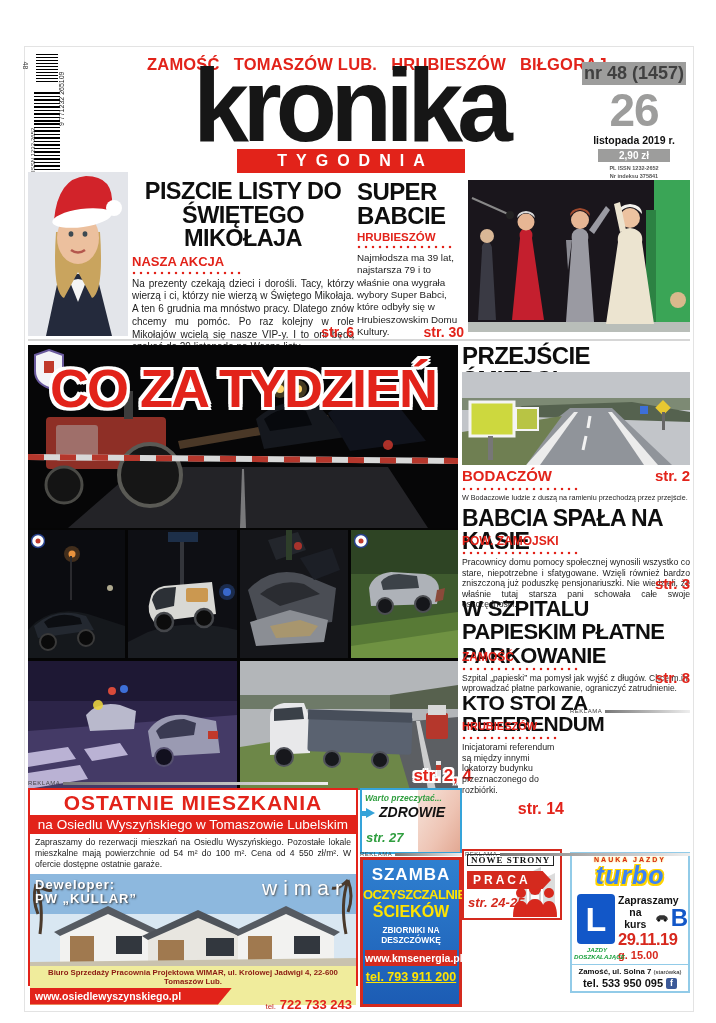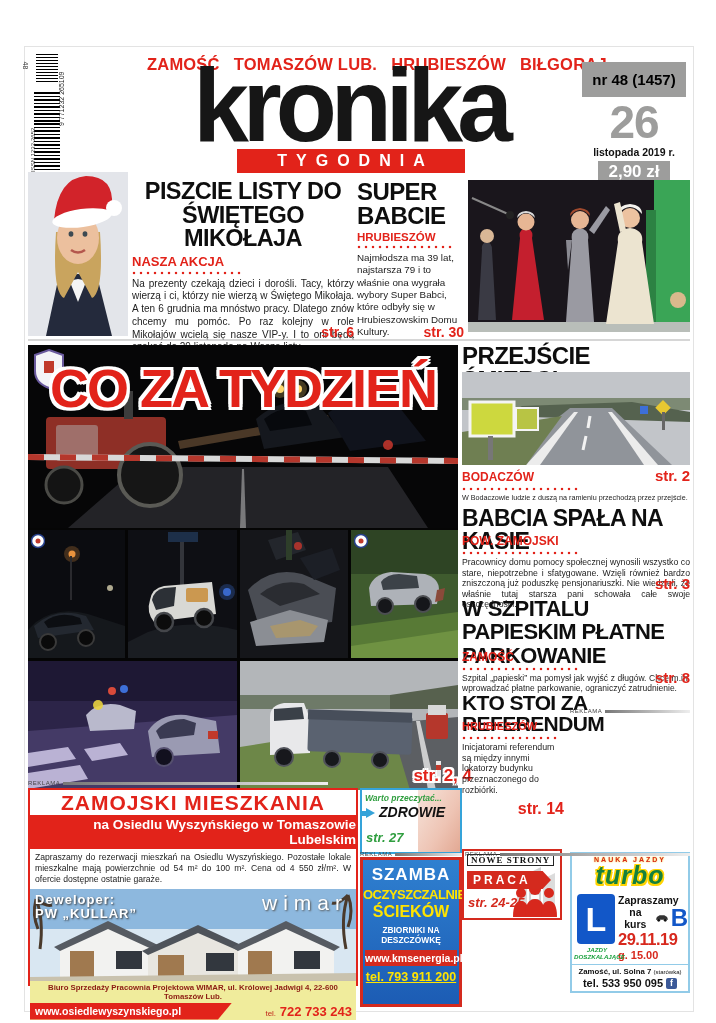--- a/index.html
+++ b/index.html
@@ -17,24 +17,24 @@
   .bc-digits{position:absolute;left:30px;top:72px;font-size:7px;color:#222;transform:rotate(-90deg);transform-origin:0 0;white-space:nowrap;}
   .bc-issn{position:absolute;left:2px;top:118px;font-size:6px;color:#333;transform:rotate(-90deg);transform-origin:0 0;white-space:nowrap;}
 
   .cities{left:140px;top:55px;width:420px;text-align:center;color:#e2231a;font-weight:bold;font-size:16.5px;letter-spacing:.2px;white-space:nowrap;}
   .cities span{margin:0 7px;}
   .masthead{left:140px;top:62px;width:420px;text-align:center;font-size:100px;font-weight:bold;letter-spacing:-6px;line-height:86px;color:#161616;transform:scaleY(1.04);}
   .tygodnia{left:237px;top:149px;width:228px;height:24px;background:#e2231a;color:#fff;font-weight:bold;
     font-size:16px;letter-spacing:9px;display:flex;align-items:center;justify-content:center;padding-left:9px;box-sizing:border-box;}
 
   .issuebox{left:582px;top:62px;width:104px;text-align:center;}
-  .issue-no{background:#9d9d9c;color:#000000;font-weight:bold;font-size:15px;padding:9px 0;}
+  .issue-no{background:#9d9d9c;color:#404040;font-weight:bold;font-size:18px;padding:1px 0;}
   .issue-day{color:#9d9d9c;font-size:46px;font-weight:bold;line-height:1;margin-top:2px;letter-spacing:-1px;}
   .issue-date{color:#111;font-weight:bold;font-size:10.5px;margin-top:1px;}
-  .issue-price{background:#9d9d9c;color:#fff;font-weight:bold;font-size:17px;width:72px;margin:3px auto 2px;padding:1px 0;}
+  .issue-price{background:#9d9d9c;color:#fff;font-weight:bold;font-size:10px;width:72px;margin:3px auto 2px;padding:1px 0;}
   .issue-small{color:#555;font-size:5.5px;font-weight:bold;line-height:1.5;}
 
   
   .kicker{color:#e2231a;font-weight:bold;}
   .dots{height:4px;margin-top:2px;background-image:radial-gradient(circle at 2px 2px,#e2231a 1.4px,transparent 1.6px);
     background-size:7px 4px;background-repeat:repeat-x;}
   .pageref{color:#e2231a;font-weight:bold;}
   .h1{font-weight:bold;color:#0e0e0e;letter-spacing:-0.6px;line-height:1.0;}
   .bodytxt{color:#1c1c1c;text-align:justify;}
 
@@ -64,29 +64,29 @@
   .h-babcia{top:507px;font-size:23px;}
   .h-szpital{top:597px;font-size:22px;line-height:1.06;}
   .h-referendum{top:692px;font-size:21px;}
 
   
   .rkl{font-size:6px;color:#444;letter-spacing:.5px;display:flex;align-items:center;gap:3px;}
   .rkl .bar{height:3px;background:linear-gradient(90deg,#777,#eee);flex:1;}
 
   .wimar{left:28px;top:788px;width:330px;height:198px;border:2px solid #e2231a;box-sizing:border-box;background:#fff;}
   .wimar-title{color:#e2231a;font-weight:bold;font-size:21px;text-align:center;letter-spacing:1px;padding-top:1px;}
-  .wimar-sub{background:#e2231a;color:#fff;font-weight:bold;font-size:13.5px;text-align:right;padding:2px 0;}
+  .wimar-sub{background:#e2231a;color:#fff;font-weight:normal;font-size:13.5px;text-align:center;padding:2px 0;}
   .wimar-body{font-size:8.6px;color:#222;padding:3px 5px;text-align:justify;line-height:1.3;}
   .wimar-photo{position:relative;height:92px;overflow:hidden;}
   .wimar-dev{position:absolute;left:5px;top:4px;color:#fff;font-weight:bold;font-size:13px;line-height:1.15;letter-spacing:1px;text-shadow:1px 1px 2px #333;}
   .wimar-logo{position:absolute;right:8px;top:2px;color:#fff;font-size:21px;letter-spacing:6px;text-shadow:1px 1px 2px #555;}
   .wimar-office{background:#f0ec9c;color:#8b1a12;font-weight:bold;font-size:7.8px;text-align:center;padding:2px 9px;}
   .wimar-bottom{position:relative;height:17px;background:#f0ec9c;}
   .wimar-web{position:absolute;left:0;top:0;width:62%;height:100%;background:#e2231a;color:#fff;font-weight:bold;font-size:10.5px;display:flex;align-items:center;padding-left:5px;box-sizing:border-box;clip-path:polygon(0 0,100% 0,93% 100%,0 100%);}
-  .wimar-tel{position:absolute;right:4px;top:1px;color:#e2231a;font-weight:bold;font-size:13px;text-align:right;}
+  .wimar-tel{position:absolute;right:4px;top:9px;color:#e2231a;font-weight:bold;font-size:13px;text-align:right;}
   .wimar-tel .sm{font-size:8px;font-weight:normal;color:#c0281c;}
 
   .zdrowie{left:360px;top:788px;width:102px;height:66px;border:2px solid #35a3d9;box-sizing:border-box;background:#fff;position:relative;overflow:hidden;}
   .zd-face{position:absolute;right:0;top:0;width:42px;height:100%;background:linear-gradient(120deg,#f6e3da 0%,#eec4b4 60%,#e2a893 100%);}
   .zd-line1{position:absolute;left:3px;top:3px;color:#2f9e3f;font-size:8.5px;font-style:italic;font-weight:bold;}
   .zd-arrow{position:absolute;left:4px;top:18px;width:0;height:0;border-top:5px solid transparent;border-bottom:5px solid transparent;border-left:9px solid #35a3d9;}
   .zd-arrow::before{content:"";position:absolute;left:-13px;top:-2.5px;width:5px;height:5px;background:#35a3d9;}
   .zd-title{position:absolute;left:17px;top:14px;color:#111;font-weight:bold;font-style:italic;font-size:14px;}
   .zd-page{position:absolute;left:4px;top:40px;color:#2f9e3f;font-weight:bold;font-style:italic;font-size:13px;}
 
@@ -99,21 +99,21 @@
   .szweb{background:#d42a1e;font-weight:bold;font-size:10.5px;margin:5px 2px 4px;padding:2px 0;}
   .sztel{color:#ffe400;font-weight:bold;font-size:12.5px;text-decoration:underline;}
 
   .praca{left:462px;top:783px;width:100px;height:71px;border:2px solid #d42a1e;box-sizing:border-box;background:#fff;position:relative;overflow:hidden;}
   .pr-line1{position:absolute;left:3px;top:3px;font-family:Liberation Serif, serif;font-weight:bold;font-size:9px;border:1px solid #222;padding:0 3px;letter-spacing:1px;}
   .pr-title{position:absolute;left:3px;top:20px;width:78px;background:#d42a1e;color:#fff;font-weight:bold;font-size:12px;letter-spacing:3px;padding:2px 0 2px 6px;clip-path:polygon(0 0,90% 0,100% 50%,90% 100%,0 100%);}
   .pr-page{position:absolute;left:4px;top:44px;color:#d42a1e;font-weight:bold;font-style:italic;font-size:13px;}
 
   .turbo{left:570px;top:715px;width:120px;height:141px;border:2px solid #92cbe8;box-sizing:border-box;background:#fff;position:relative;text-align:center;overflow:hidden;}
   .tb-school{color:#d7281d;font-weight:bold;font-size:7px;letter-spacing:2px;margin-top:2px;text-shadow:0 0 2px #ffd400;}
-  .tb-logo{color:#15803d;font-weight:bold;font-style:italic;font-size:25px;letter-spacing:1px;line-height:1;
+  .tb-logo{color:#3b82f6;font-weight:bold;font-style:italic;font-size:25px;letter-spacing:1px;line-height:1;
     text-shadow:-1.5px -1.5px 0 #ffd400,1.5px -1.5px 0 #ffd400,-1.5px 1.5px 0 #ffd400,1.5px 1.5px 0 #ffd400;}
   .tb-plate{position:absolute;left:5px;top:40px;width:38px;height:50px;background:#1257c8;border-radius:4px;color:#fff;font-weight:bold;font-size:34px;display:flex;align-items:center;justify-content:center;}
   .tb-right{position:absolute;left:46px;top:40px;width:70px;}
   .tb-inv{font-weight:bold;font-size:10.5px;color:#111;text-align:left;}
   .tb-kurs{display:flex;align-items:center;gap:2px;font-weight:bold;font-size:10.5px;color:#111;}
   .tb-b{color:#1257c8;font-weight:bold;font-size:24px;line-height:1;}
   .tb-date{color:#d7281d;font-weight:bold;font-size:16.5px;text-align:left;letter-spacing:-0.5px;}
   .tb-time{color:#d7281d;font-weight:bold;font-size:11px;text-align:left;}
   .tb-extra{position:absolute;left:2px;top:92px;width:46px;color:#18a03c;font-weight:bold;font-style:italic;font-size:6.2px;line-height:1.2;}
   .tb-addr{position:absolute;left:0;top:110px;width:100%;border-top:1px solid #92cbe8;font-size:7.8px;font-weight:bold;padding-top:2px;}
@@ -374,21 +374,21 @@
     <rect x="26" y="64" width="5" height="24" fill="#777"></rect>
     <rect x="196" y="30" width="11" height="11" fill="#e8c832" transform="rotate(45 201 35)"></rect>
     <rect x="200" y="40" width="3" height="18" fill="#666"></rect>
     <rect x="178" y="34" width="8" height="8" fill="#3d6fd8"></rect>
   </svg>
 </div>
 
 <div class="abs rc" style="top:467px;">
   <div class="kickrow">
     <div>
-      <span class="kicker" style="font-size:12px;">BODACZÓW</span>
+      <span class="kicker" style="font-size:15px;">BODACZÓW</span>
       <div class="dots" style="width:118px;"></div>
     </div>
     <span class="pageref" style="font-size:15px;">str. 2</span>
   </div>
   <div class="bodytxt" style="font-size:7.2px;margin-top:2px;text-align:left;">W Bodaczowie ludzie z duszą na ramieniu przechodzą przez przejście.</div>
 </div>
 
 <div class="abs rc h1 h-babcia">BABCIA SPAŁA NA KASIE</div>
 <div class="abs rc" style="top:531px;">
   <span class="kicker" style="font-size:12px;">POW. ZAMOJSKI</span>
@@ -412,21 +412,21 @@
   <div class="bodytxt" style="font-size:8.8px;line-height:1.22;margin-top:2px;text-align:left;">Inicjatorami referendum są między innymi lokatorzy budynku przeznaczonego do rozbiórki.</div>
   <div class="pageref" style="font-size:16px;text-align:right;margin-top:4px;">str. 14</div>
 </div>
 
 <div class="abs rkl" style="left:28px;top:780px;width:300px;">
   <span>REKLAMA</span>
     <span class="bar"></span>
 </div>
 
 <div class="abs wimar">
-  <div class="wimar-title">ZAMOJSKI MIESZKANIA</div>
+  <div class="wimar-title">OSTATNIE MIESZKANIA</div>
   <div class="wimar-sub">na Osiedlu Wyszyńskiego w Tomaszowie Lubelskim</div>
   <div class="wimar-body">Zapraszamy do rezerwacji mieszkań na Osiedlu Wyszyńskiego. Pozostałe lokale mieszkalne mają powierzchnie od 54 m² do 100 m². Cena od 4 550 zł/m². W ofercie dostępne ostatnie garaże.</div>
   <div class="wimar-photo">
     <svg width="326" height="92" viewBox="0 0 326 92" preserveAspectRatio="none">
       <rect width="326" height="92" fill="#8db8de"></rect>
       <rect y="40" width="326" height="52" fill="#d9e7f2"></rect>
       <path d="M30 92 L30 56 L78 34 L126 56 L126 92Z" fill="#f2f2f0"></path>
       <path d="M24 58 L78 32 L132 58 L126 62 L78 40 L30 62Z" fill="#565b62"></path>
       <path d="M118 92 L118 60 L168 38 L218 60 L218 92Z" fill="#e8e6e0"></path>
       <path d="M112 62 L168 36 L224 62 L218 66 L168 44 L118 66Z" fill="#4e535a"></path>

